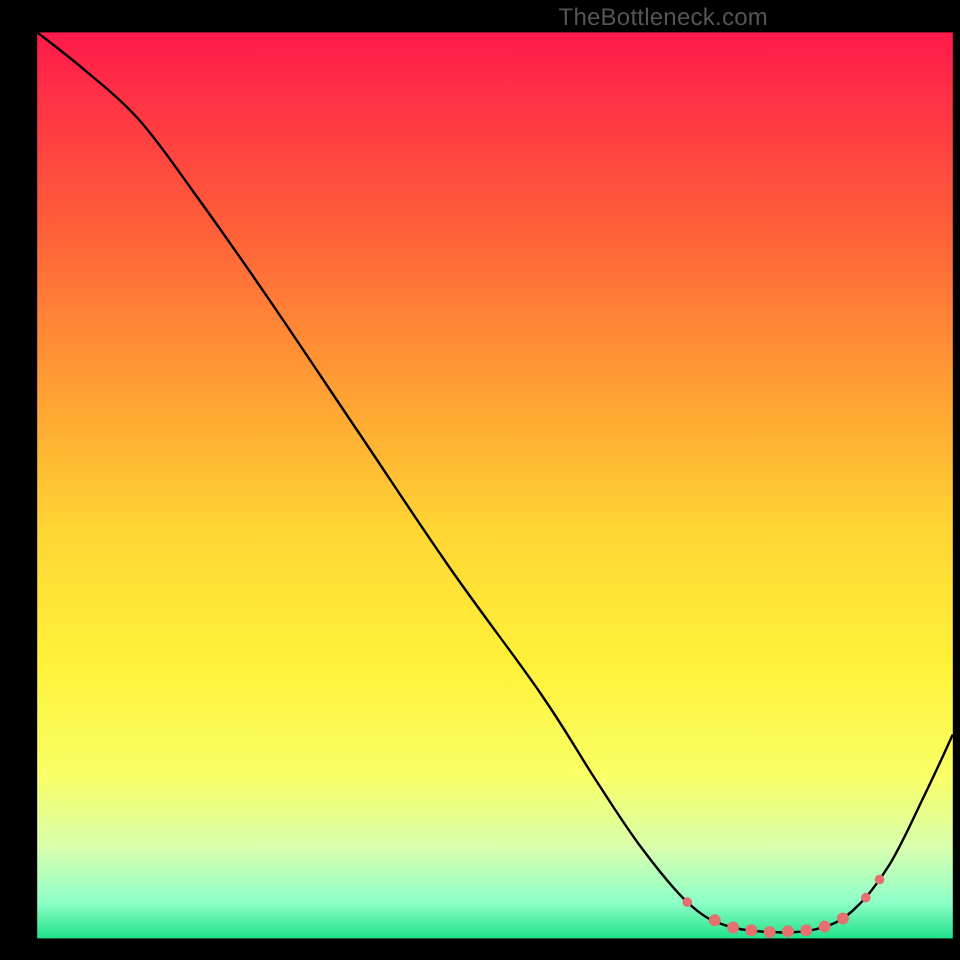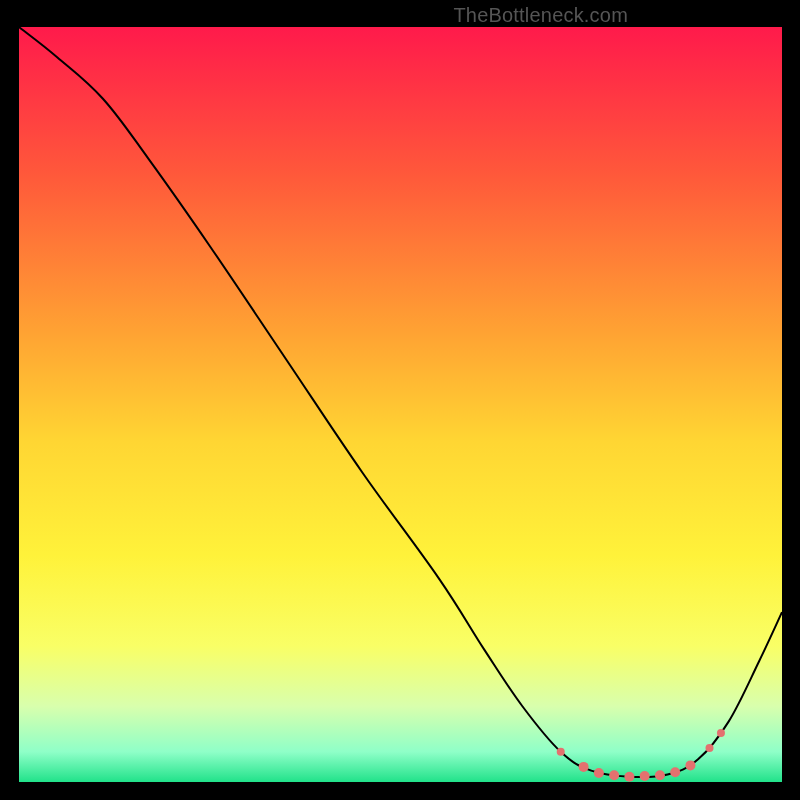--- a/index.html
+++ b/index.html
@@ -8,20 +8,21 @@
     width: 800px;
     height: 800px;
     background: #000;
     font-family: Arial, Helvetica, sans-serif;
     overflow: hidden;
   }
   .stage {
     position: relative;
     width: 640px;
     height: 800px;
+    margin-left: 12px;
   }
   .watermark {
     position: absolute;
     top: 4px;
     right: 12px;
     font-size: 20px;
     color: #555;
     font-weight: 500;
     letter-spacing: 0.2px;
     user-select: none;

